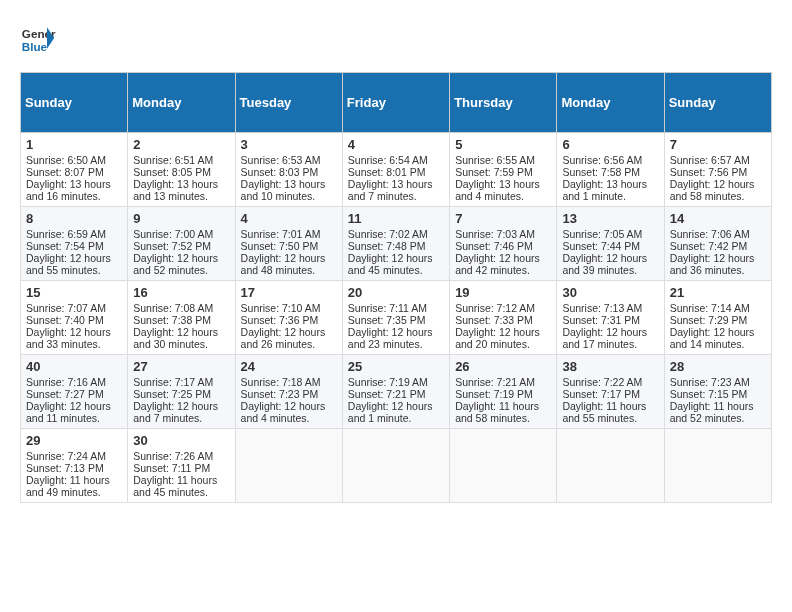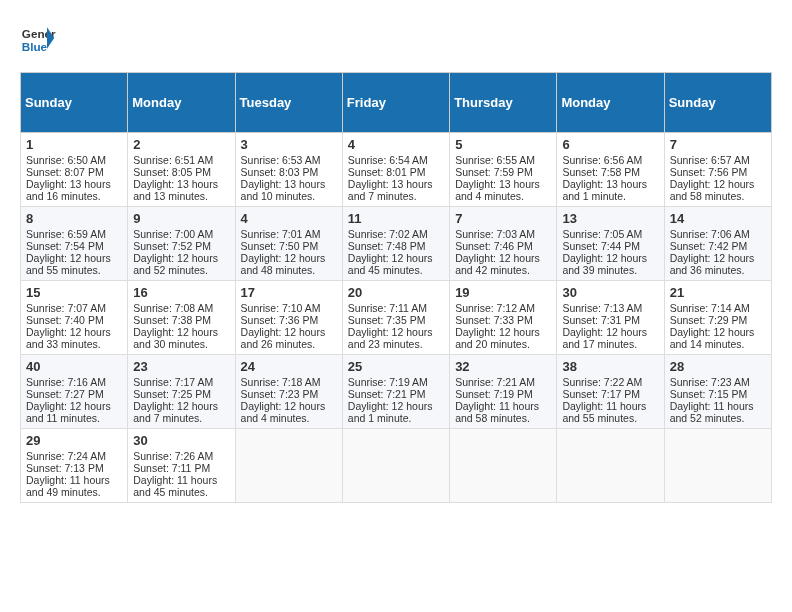--- a/index.html
+++ b/index.html
@@ -125,24 +125,24 @@
         <td><span class="day-num">15</span>Sunrise: 7:07 AM<br>Sunset: 7:40 PM<br>Daylight: 12 hours<br>and 33 minutes.</td>
         <td><span class="day-num">16</span>Sunrise: 7:08 AM<br>Sunset: 7:38 PM<br>Daylight: 12 hours<br>and 30 minutes.</td>
         <td><span class="day-num">17</span>Sunrise: 7:10 AM<br>Sunset: 7:36 PM<br>Daylight: 12 hours<br>and 26 minutes.</td>
         <td><span class="day-num">20</span>Sunrise: 7:11 AM<br>Sunset: 7:35 PM<br>Daylight: 12 hours<br>and 23 minutes.</td>
         <td><span class="day-num">19</span>Sunrise: 7:12 AM<br>Sunset: 7:33 PM<br>Daylight: 12 hours<br>and 20 minutes.</td>
         <td><span class="day-num">30</span>Sunrise: 7:13 AM<br>Sunset: 7:31 PM<br>Daylight: 12 hours<br>and 17 minutes.</td>
         <td><span class="day-num">21</span>Sunrise: 7:14 AM<br>Sunset: 7:29 PM<br>Daylight: 12 hours<br>and 14 minutes.</td>
       </tr>
       <tr>
         <td><span class="day-num">40</span>Sunrise: 7:16 AM<br>Sunset: 7:27 PM<br>Daylight: 12 hours<br>and 11 minutes.</td>
-        <td><span class="day-num">23</span>Sunrise: 7:17 AM<br>Sunset: 7:25 PM<br>Daylight: 12 hours<br>and 7 minutes.</td>
+        <td><span class="day-num">27</span>Sunrise: 7:17 AM<br>Sunset: 7:25 PM<br>Daylight: 12 hours<br>and 7 minutes.</td>
         <td><span class="day-num">24</span>Sunrise: 7:18 AM<br>Sunset: 7:23 PM<br>Daylight: 12 hours<br>and 4 minutes.</td>
         <td><span class="day-num">25</span>Sunrise: 7:19 AM<br>Sunset: 7:21 PM<br>Daylight: 12 hours<br>and 1 minute.</td>
-        <td><span class="day-num">32</span>Sunrise: 7:21 AM<br>Sunset: 7:19 PM<br>Daylight: 11 hours<br>and 58 minutes.</td>
+        <td><span class="day-num">26</span>Sunrise: 7:21 AM<br>Sunset: 7:19 PM<br>Daylight: 11 hours<br>and 58 minutes.</td>
         <td><span class="day-num">38</span>Sunrise: 7:22 AM<br>Sunset: 7:17 PM<br>Daylight: 11 hours<br>and 55 minutes.</td>
         <td><span class="day-num">28</span>Sunrise: 7:23 AM<br>Sunset: 7:15 PM<br>Daylight: 11 hours<br>and 52 minutes.</td>
       </tr>
       <tr>
         <td><span class="day-num">29</span>Sunrise: 7:24 AM<br>Sunset: 7:13 PM<br>Daylight: 11 hours<br>and 49 minutes.</td>
         <td><span class="day-num">30</span>Sunrise: 7:26 AM<br>Sunset: 7:11 PM<br>Daylight: 11 hours<br>and 45 minutes.</td>
         <td class="empty"></td>
         <td class="empty"></td>
         <td class="empty"></td>
         <td class="empty"></td>

